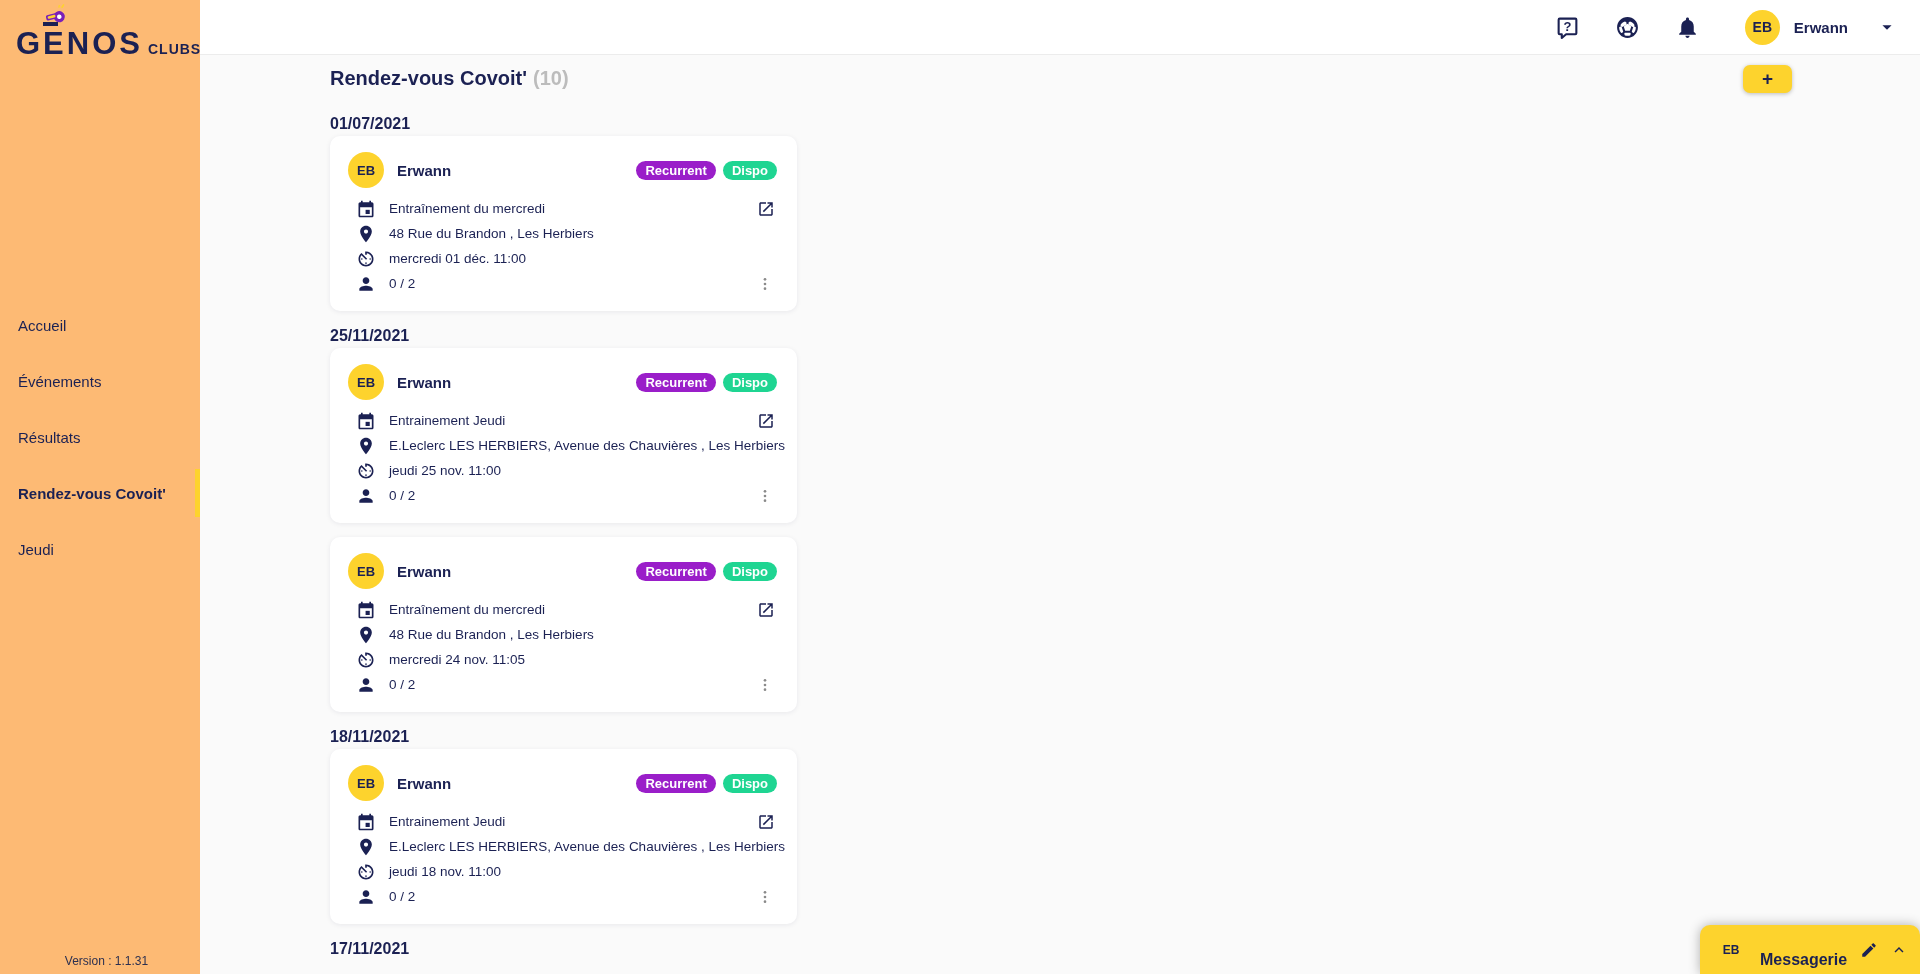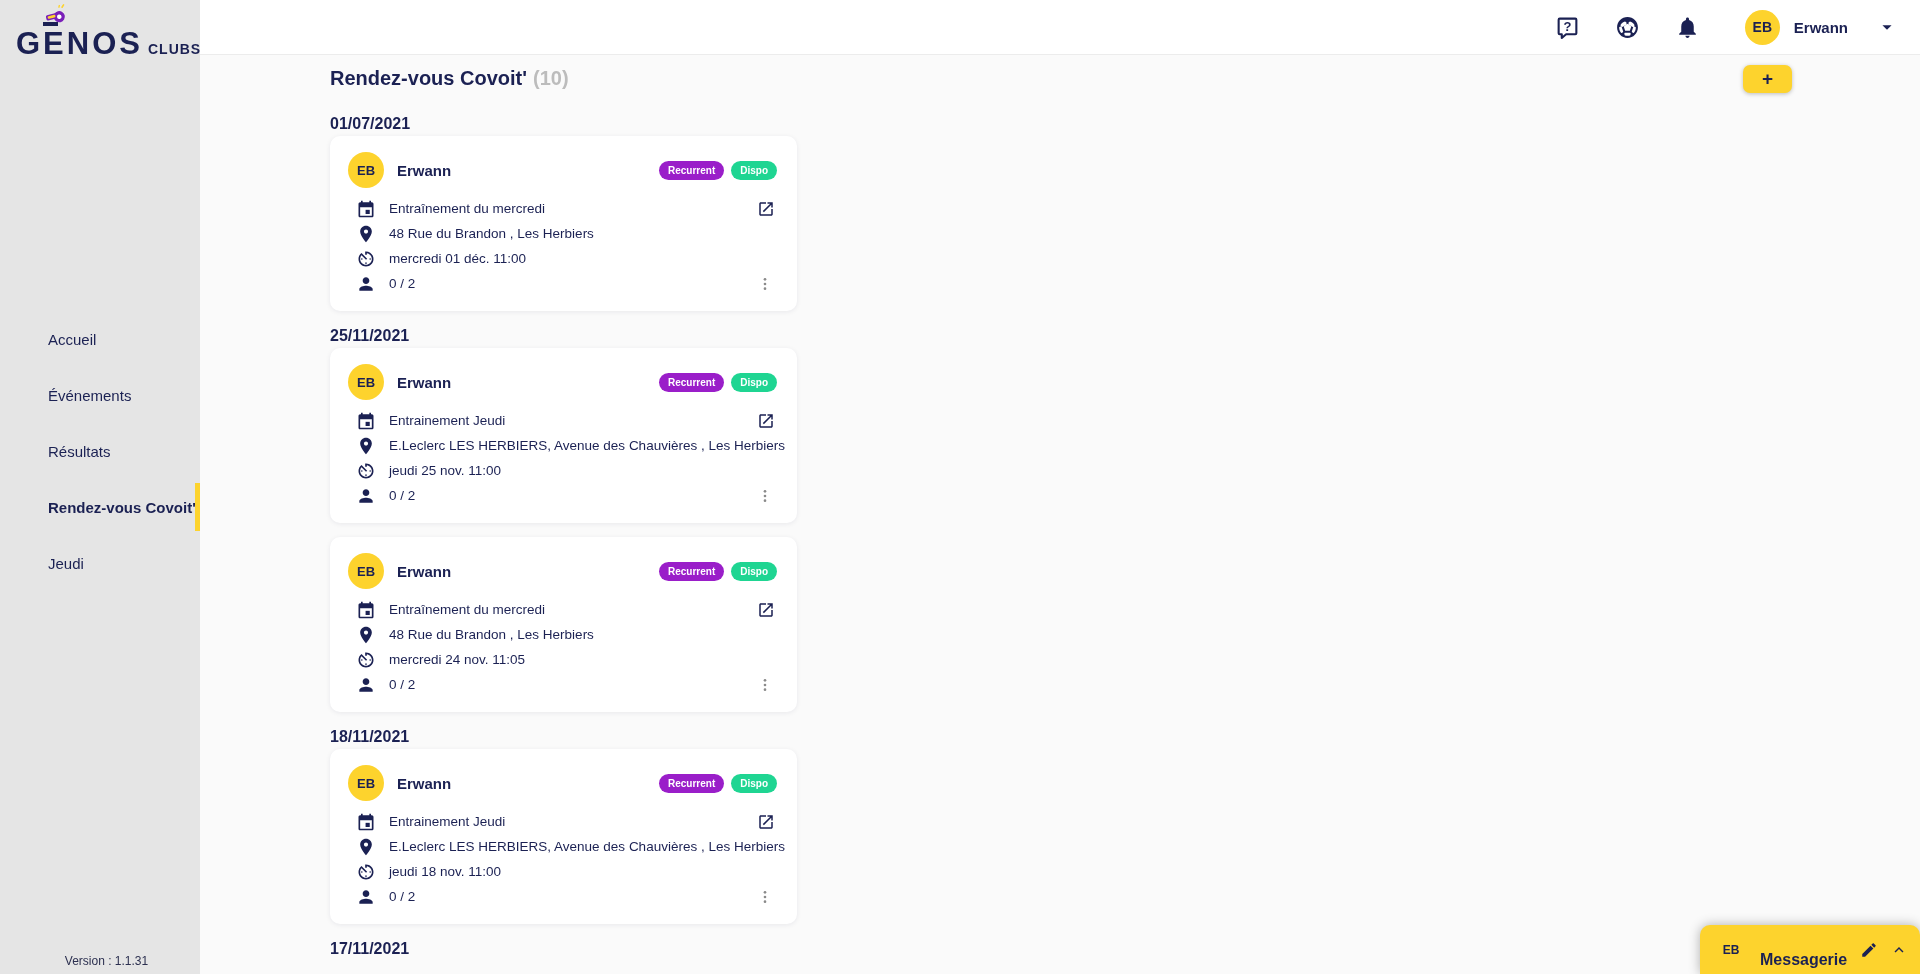--- a/index.html
+++ b/index.html
@@ -8,30 +8,30 @@
     font-family: "Liberation Sans", sans-serif;
     background:#fafafa;
     width:1920px; height:974px;
     overflow:hidden;
   }
   .app { position:relative; width:1920px; height:974px; background:#fafafa; overflow:hidden; }
 
   
   .sidebar {
     position:absolute; left:0; top:0; width:200px; height:974px;
-    background:#e5e5e5; z-index:5;
+    background:#fdba74; z-index:5;
   }
   .logo { position:absolute; top:14px; left:16px; width:172px; height:52px; }
   .logo-whistle { position:absolute; top:-8px; left:28px; transform:rotate(-14deg); }
   .logo-text { position:relative; top:12px; color:#1b2153; white-space:nowrap; }
   .logo-main { font-size:31px; font-weight:bold; letter-spacing:3px; }
   .logo-ebar { position:absolute; left:27px; top:-4px; width:15px; height:4px; background:#1b2153; }
   .logo-sub { font-size:14px; font-weight:bold; letter-spacing:1px; margin-left:5px; }
 
-  .nav { position:absolute; top:311px; left:0; width:100%;padding-left:30px; }
+  .nav { position:absolute; top:297px; left:0; width:100%; }
   .nav-item {
     position:relative; height:56px; display:flex; align-items:center;
     padding-left:18px; font-size:15px; color:#1b2153; cursor:pointer;
   }
   .nav-item.active .nav-label { font-weight:bold; }
   .nav-item.active::after {
     content:""; position:absolute; right:0; top:4px; width:5px; height:48px;
     background:#fdd32d;
   }
   .version {
@@ -74,21 +74,21 @@
   .card-top { display:flex; align-items:center; padding:16px 20px 0 18px; height:52px; }
   .avatar {
     width:36px; height:36px; border-radius:50%; background:#fdd32d;
     display:flex; align-items:center; justify-content:center;
     font-size:13px; font-weight:bold; color:#1b2153; flex:none;
   }
   .name { margin-left:13px; font-size:15px; font-weight:bold; color:#1b2153; }
   .badges { margin-left:auto; display:flex; gap:7px; }
   .badge {
     height:19px; line-height:19px; padding:0 9px; border-radius:10px;
-    color:#fff; font-size:10px; font-weight:bold; white-space:nowrap;
+    color:#fff; font-size:13px; font-weight:bold; white-space:nowrap;
   }
   .rows-wrap { margin-top:8px; }
   .row { display:flex; align-items:center; height:25px; padding:0 14px 0 26px; color:#1b2153; font-size:13.5px; }
   .row-icon { width:20px; height:20px; flex:none; }
   .row-text { margin-left:13px; white-space:nowrap; }
   .spacer { flex:1; }
   .open-icon { width:18px; height:18px; margin-right:8px; cursor:pointer; }
   .dots-btn { margin-right:10px; cursor:pointer; background:none; border:none; padding:0; display:flex; }
   .dots-btn svg { width:16px; height:24px; }
 

